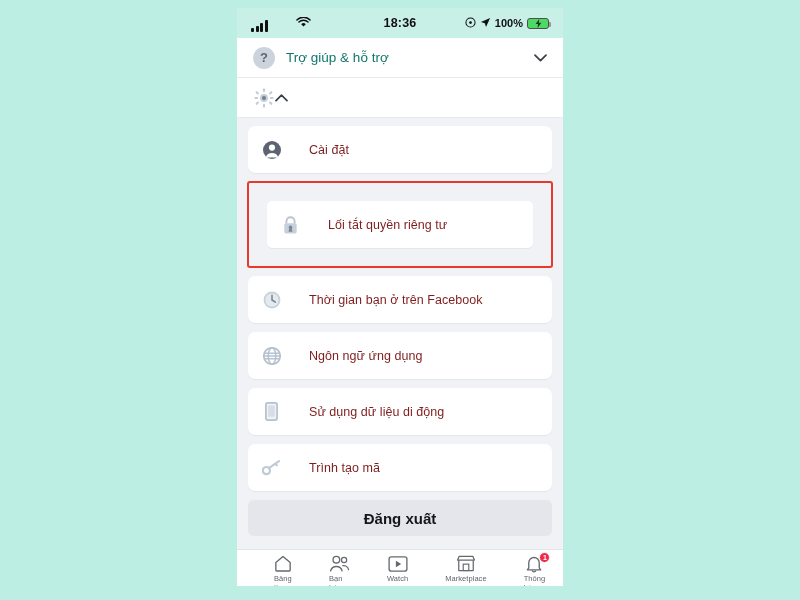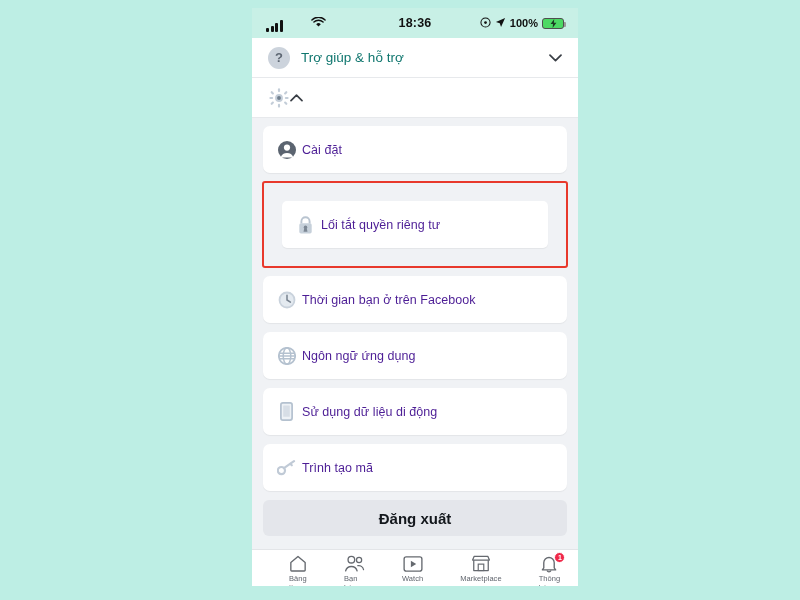--- a/index.html
+++ b/index.html
@@ -9,21 +9,21 @@
     height: 600px;
     background: #bdeee4;
     font-family: "Liberation Sans", sans-serif;
     overflow: hidden;
     position: relative;
   }
 
   
   #phone {
     position: absolute;
-    left: 252px;
+    left: 237px;
     top: 8px;
     width: 326px;
     height: 578px;
     background: #f0f2f5;
     overflow: hidden;
   }
 
   
   .status-bar {
     height: 30px;
@@ -115,22 +115,22 @@
     border-radius: 7px;
     height: 47px;
     display: flex;
     align-items: center;
     padding: 0 14px;
     margin-bottom: 9px;
     box-shadow: 0 1px 1px rgba(0,0,0,0.055);
   }
   .opt-card .opt-label {
     font-size: 12.5px;
-    color: #4c1d95;
-    margin-left: 6px;
+    color: #7f1d1d;
+    margin-left: 28px;
     letter-spacing: 0.05px;
   }
   .opt-icon { width: 19px; height: 19px; display: flex; align-items: center; justify-content: center; flex: 0 0 19px; }
 
   
   .highlight-wrap {
     border: 2px solid #e8392c;
     border-radius: 3px;
     padding: 18px;
     margin: -1px -1px 8px -1px;

